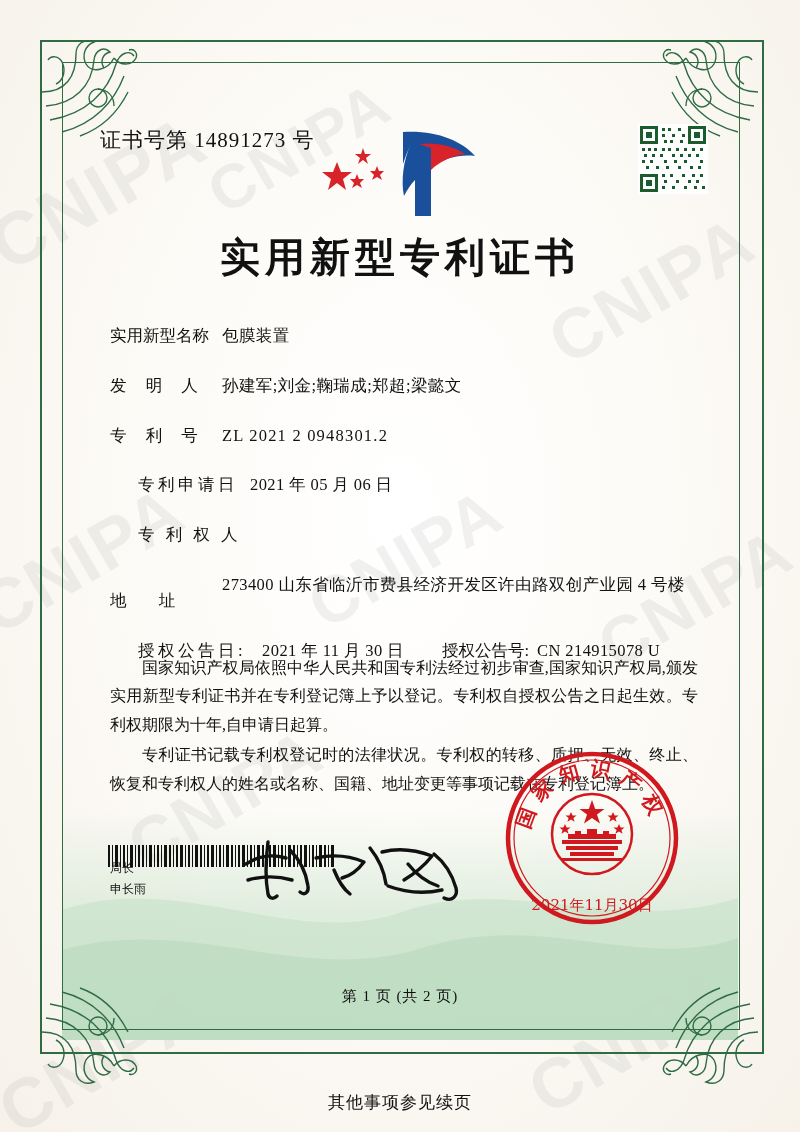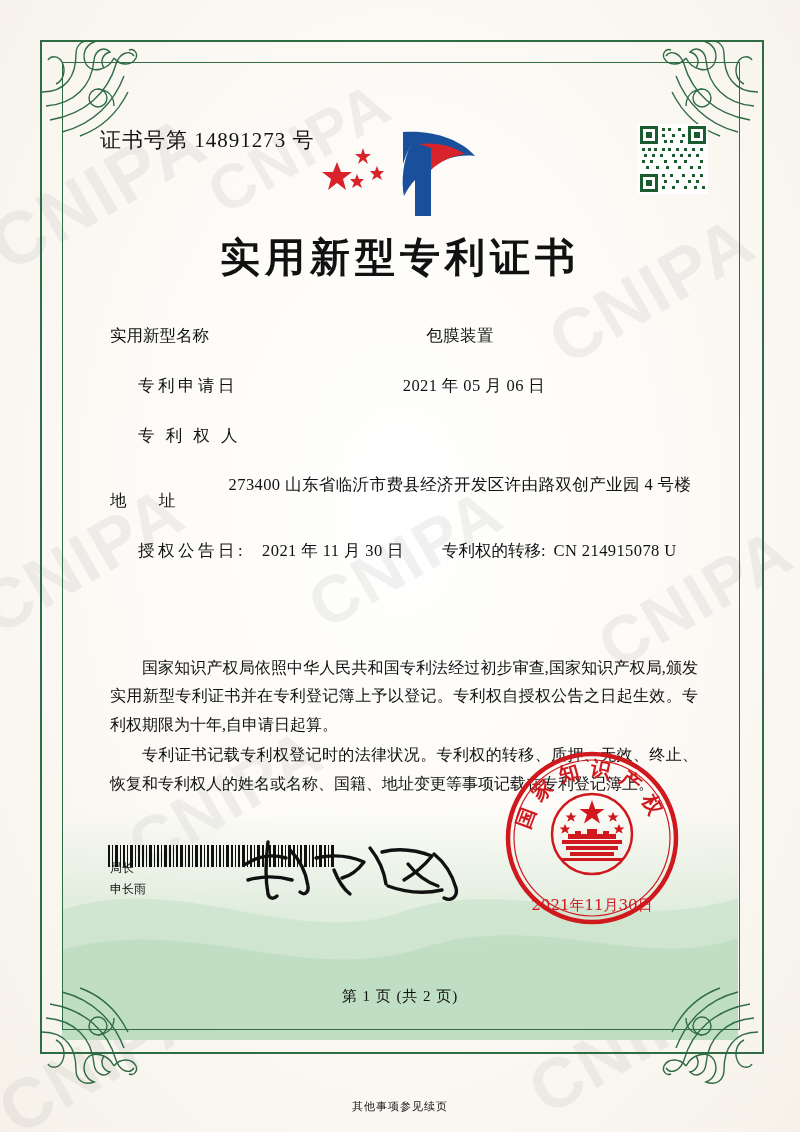--- a/index.html
+++ b/index.html
@@ -132,21 +132,20 @@
     flex: 0 0 112px;
     letter-spacing: 0px;
     white-space: nowrap;
   }
   .label.sp1 { letter-spacing: 7.5px; }
   .label.sp2 { letter-spacing: 14px; margin-top: 16px; }
   .label.sp3 { letter-spacing: 3.5px; margin-left: 28px; }
   .value {
     flex: 1 1 auto;
     letter-spacing: 0.4px;
-    text-align: center;
   }
   .value.wide { letter-spacing: 1.2px; }
   .row-split { display: flex; }
   .row-split .seg2 { margin-left: 38px; }
   .seg2 .label { width: auto; flex: 0 0 auto; }
 
   .para {
     position: absolute;
     left: 48px; right: 40px;
     font-size: 16px;
@@ -189,21 +188,21 @@
     left: 0; right: 0; bottom: 22px;
     text-align: center;
     font-size: 15px;
     color: #111;
     letter-spacing: 1px;
   }
   .footnote {
     position: absolute;
     left: 0; right: 0; bottom: 18px;
     text-align: center;
-    font-size: 11px;
+    font-size: 17px;
     color: #111;
     letter-spacing: 1px;
   }
 </style>
 </head>
 <body>
 
 <div class="sheet">
 
   <div class="wm" style="left:-20px; top:150px; font-size:74px;">CNIPA</div>
@@ -378,37 +377,45 @@
     </div>
 
     <div class="title">实用新型专利证书</div>
 
     <div class="fields">
       <div class="row">
         <div class="label">实用新型名称</div>
         <div class="value">包膜装置</div>
       </div>
       <div class="row">
+        <div class="label sp1">发 明 人</div>
+        <div class="value">孙建军;刘金;鞠瑞成;郑超;梁懿文</div>
+      </div>
+      <div class="row">
+        <div class="label sp1">专 利 号</div>
+        <div class="value wide">ZL 2021 2 0948301.2</div>
+      </div>
+      <div class="row">
         <div class="label sp3">专利申请日</div>
         <div class="value">2021 年 05 月 06 日</div>
       </div>
       <div class="row">
         <div class="label sp3">专 利 权 人</div>
       </div>
       <div class="row">
         <div class="label sp2">地 址</div>
         <div class="value">273400 山东省临沂市费县经济开发区许由路双创产业园 4 号楼</div>
       </div>
       <div class="row row-split">
         <div class="seg1" style="display:flex;">
           <div class="label sp3" style="width:auto;flex:0 0 auto;">授权公告日:</div>
           <div class="value" style="margin-left:16px;">2021 年 11 月 30 日</div>
         </div>
         <div class="seg2" style="display:flex;">
-          <div class="label" style="width:auto;flex:0 0 auto;">专利权的转移:</div>
+          <div class="label" style="width:auto;flex:0 0 auto;">授权公告号:</div>
           <div class="value" style="margin-left:8px;white-space:nowrap;">CN 214915078 U</div>
         </div>
       </div>
     </div>
 
     <div class="para" id="para-block">
       <p>国家知识产权局依照中华人民共和国专利法经过初步审查,国家知识产权局,颁发实用新型专利证书并在专利登记簿上予以登记。专利权自授权公告之日起生效。专利权期限为十年,自申请日起算。</p>
       <p>专利证书记载专利权登记时的法律状况。专利权的转移、质押、无效、终止、恢复和专利权人的姓名或名称、国籍、地址变更等事项记载在专利登记簿上。</p>
     </div>
 

